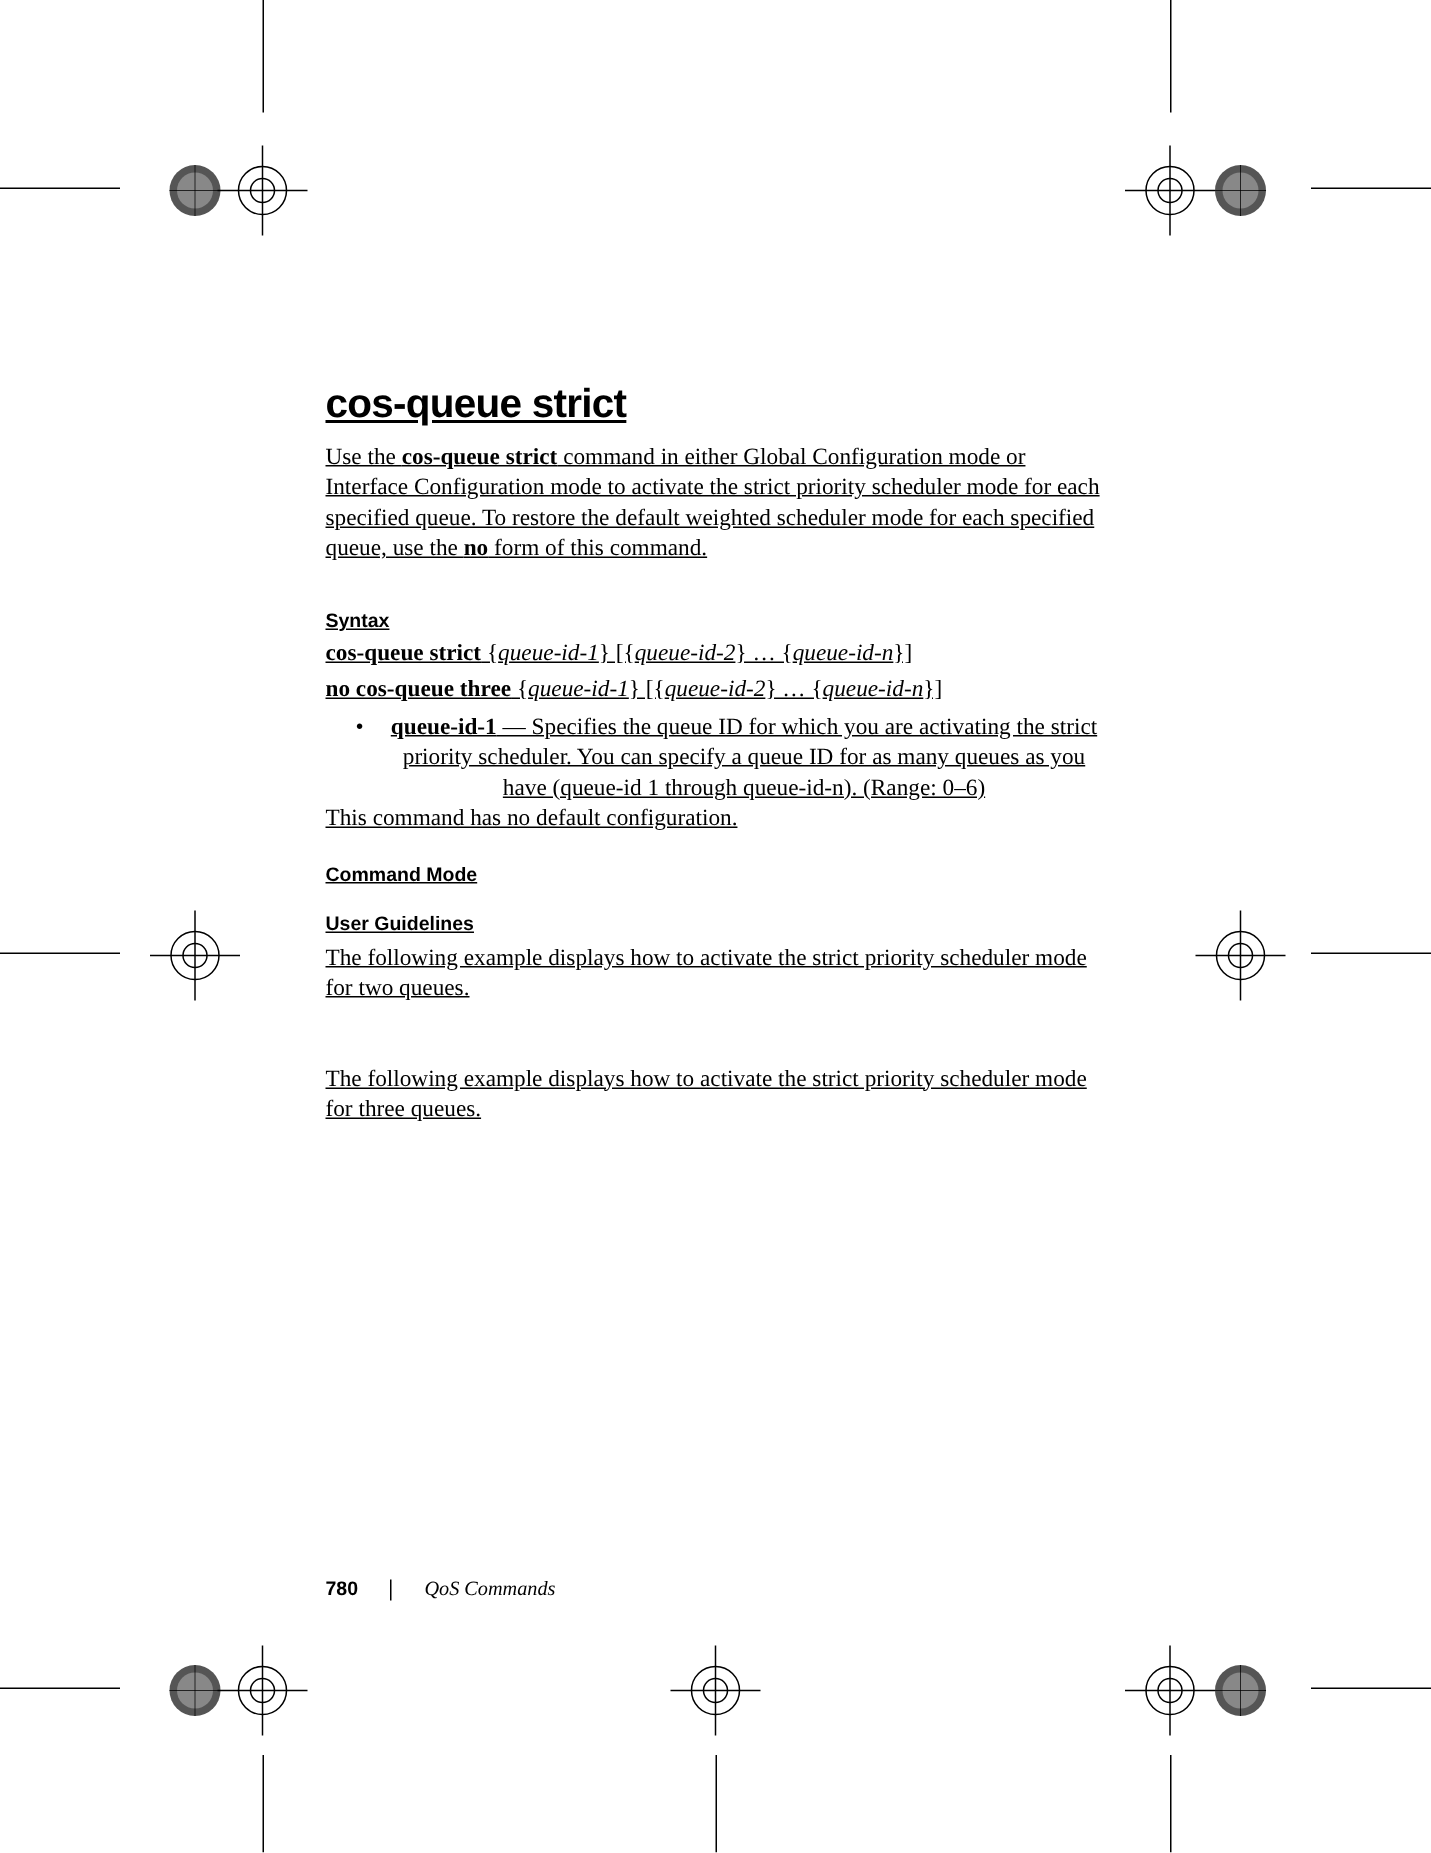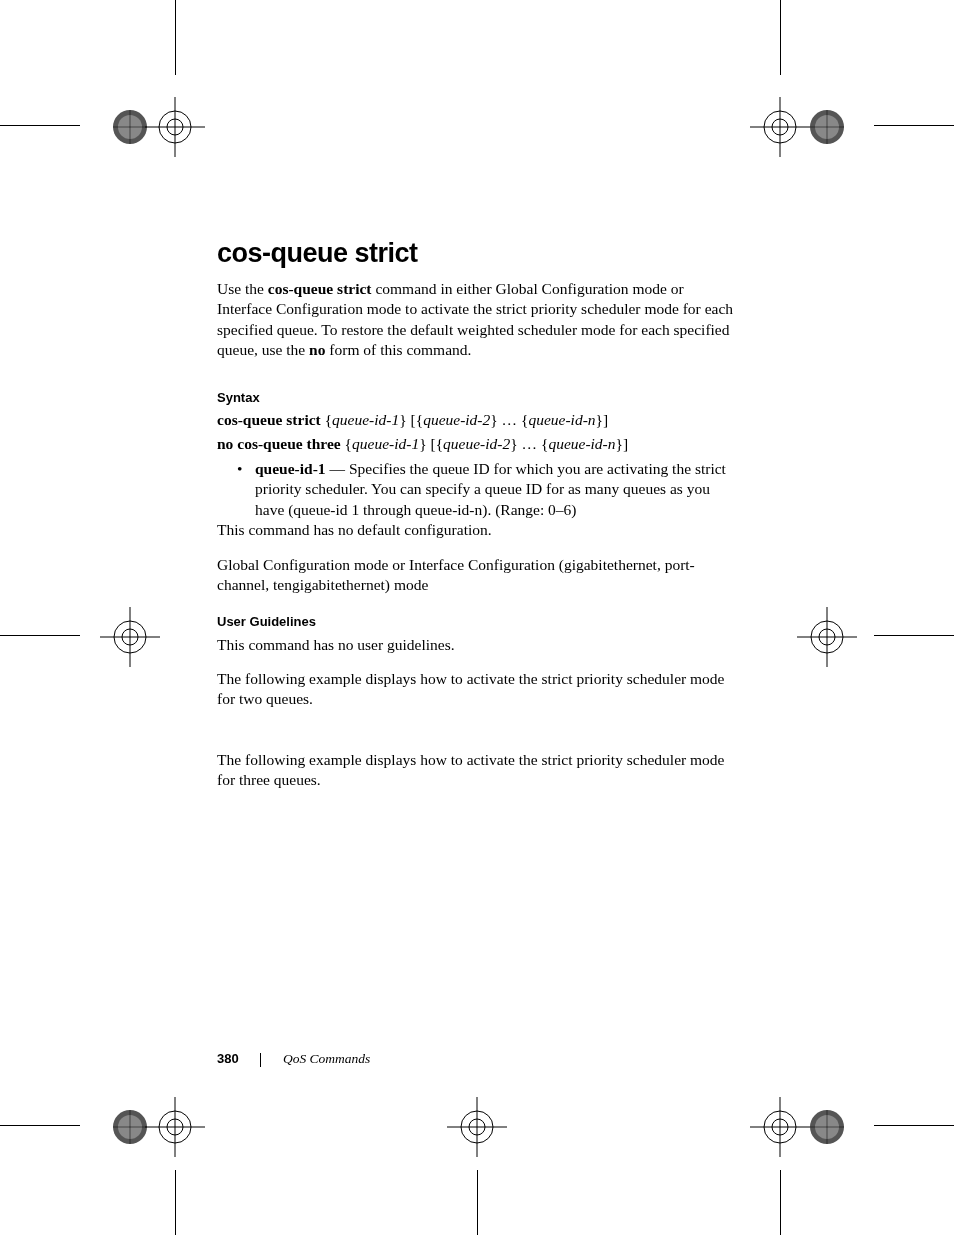--- a/index.html
+++ b/index.html
@@ -11,22 +11,23 @@
       width: 954px;
       height: 1235px;
       background: #ffffff;
       position: relative;
       font-family: Georgia, 'Times New Roman', serif;
       color: #000;
     }
     .content {
       position: absolute;
       left: 217px;
-      top: 238px;
+      top: 254px;
       width: 520px;
+      text-decoration: underline;
     }
     .page-title {
       font-family: Arial, Helvetica, sans-serif;
       font-weight: bold;
       font-size: 27px;
       letter-spacing: -0.5px;
       margin-bottom: 10px;
     }
     .intro-text {
       font-size: 15.5px;
@@ -52,20 +53,21 @@
     }
     .bullet-block {
       margin-top: 6px;
       padding-left: 20px;
     }
     .bullet-item {
       font-size: 15.5px;
       line-height: 1.32;
       position: relative;
       padding-left: 18px;
+      text-align: center;
     }
     .bullet-item::before {
       content: "•";
       position: absolute;
       left: 0;
       top: 0;
     }
     .body-text {
       font-size: 15.5px;
       line-height: 1.32;
@@ -258,27 +260,26 @@
   </p>
 
   <div class="bullet-block">
     <div class="bullet-item">
       <span class="bold">queue-id-1</span><span> — Specifies the queue ID for which you are activating the strict priority scheduler. You can specify a queue ID for as many queues as you have (queue-id 1 through queue-id-n). (Range: 0–6)</span>
     </div>
   </div>
 
   <p class="body-text">This command has no default configuration.</p>
 
-  <p class="body-text">Global Configuration mode or Interface Configuration (gigabitethernet, port-channel, tengigabitethernet) mode</p>
+  <h2 class="section-heading">Command Mode</h2>
 
   <h2 class="section-heading">User Guidelines</h2>
-  <p class="body-text">This command has no user guidelines.</p>
 
   <p class="body-text" style="margin-bottom:40px;">The following example displays how to activate the strict priority scheduler mode for two queues.</p>
   <p class="body-text">The following example displays how to activate the strict priority scheduler mode for three queues.</p>
 
 </div>
 
 <div class="footer">
-  <span class="page-num">380</span>
+  <span class="page-num">780</span>
   <span class="footer-sep"></span>
   <span class="footer-section">QoS Commands</span>
 </div>
 
 </body></html>

